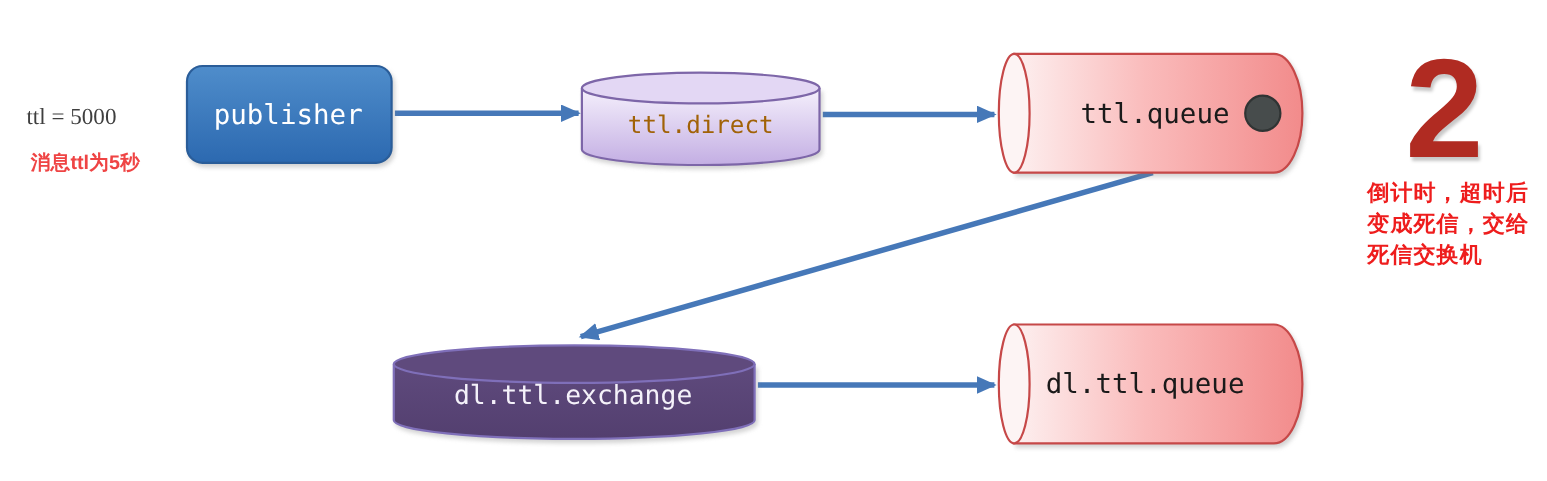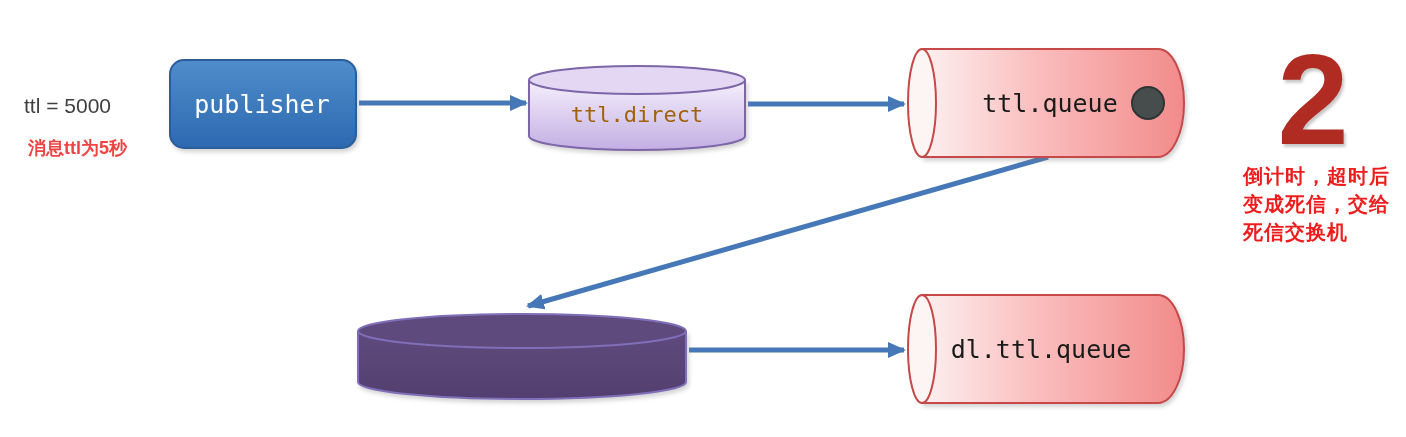--- a/index.html
+++ b/index.html
@@ -20,21 +20,21 @@
     white-space: nowrap;
     font-weight: normal;
   }
   .lbl-publisher   { left: 262px;  top: 104px; font-size: 25px; color: #ffffff; text-align: center; }
   .lbl-ttl-direct  { left: 637px;  top: 114px; font-size: 22px; color: #a16207; }
   .lbl-ttl-queue   { left: 1050px; top: 103px; font-size: 25px; color: #1a1a1a; text-align: center; }
   .lbl-dl-exchange { left: 521px;  top: 359px; font-size: 24px; color: #f5f2fa; }
   .lbl-dl-queue    { left: 1041px; top: 349px; font-size: 25px; color: #1a1a1a; }
   .code-label {
     position: absolute; left: 24px; top: 94px;
-    font-family: Liberation Sans, sans-serif;
+    font-family: Liberation Serif, serif;
     font-size: 21px; color: #3f3f3f; white-space: nowrap;
   }
   .left-caption {
     position: absolute; left: 28px; top: 136px;
     font-size: 18px; font-weight: bold; color: #ef4444; white-space: nowrap;
   }
   .step-number {
     position: absolute; left: 1313px; top: 100px;
     transform: translate(-50%, -50%);
     font-size: 128px; line-height: 1; font-weight: bold;
@@ -105,20 +105,21 @@
       <ellipse cx="922" cy="349" rx="14" ry="54" fill="#fdf4f4" stroke="#c64848" stroke-width="2"></ellipse>
     </g>
   </svg>
 
   <div class="code-label">ttl = 5000</div>
   <div class="left-caption">消息ttl为5秒</div>
 
   <div class="nlabel lbl-publisher">publisher</div>
   <div class="nlabel lbl-ttl-direct">ttl.direct</div>
   <div class="nlabel lbl-ttl-queue">ttl.queue</div>
+  <div class="nlabel lbl-dl-exchange">dl.ttl.exchange</div>
   <div class="nlabel lbl-dl-queue">dl.ttl.queue</div>
 
   <div class="step-number">2</div>
   <div class="step-note">
     <div>倒计时，超时后</div>
     <div>变成死信，交给</div>
     <div>死信交换机</div>
   </div>
 
 </div>

